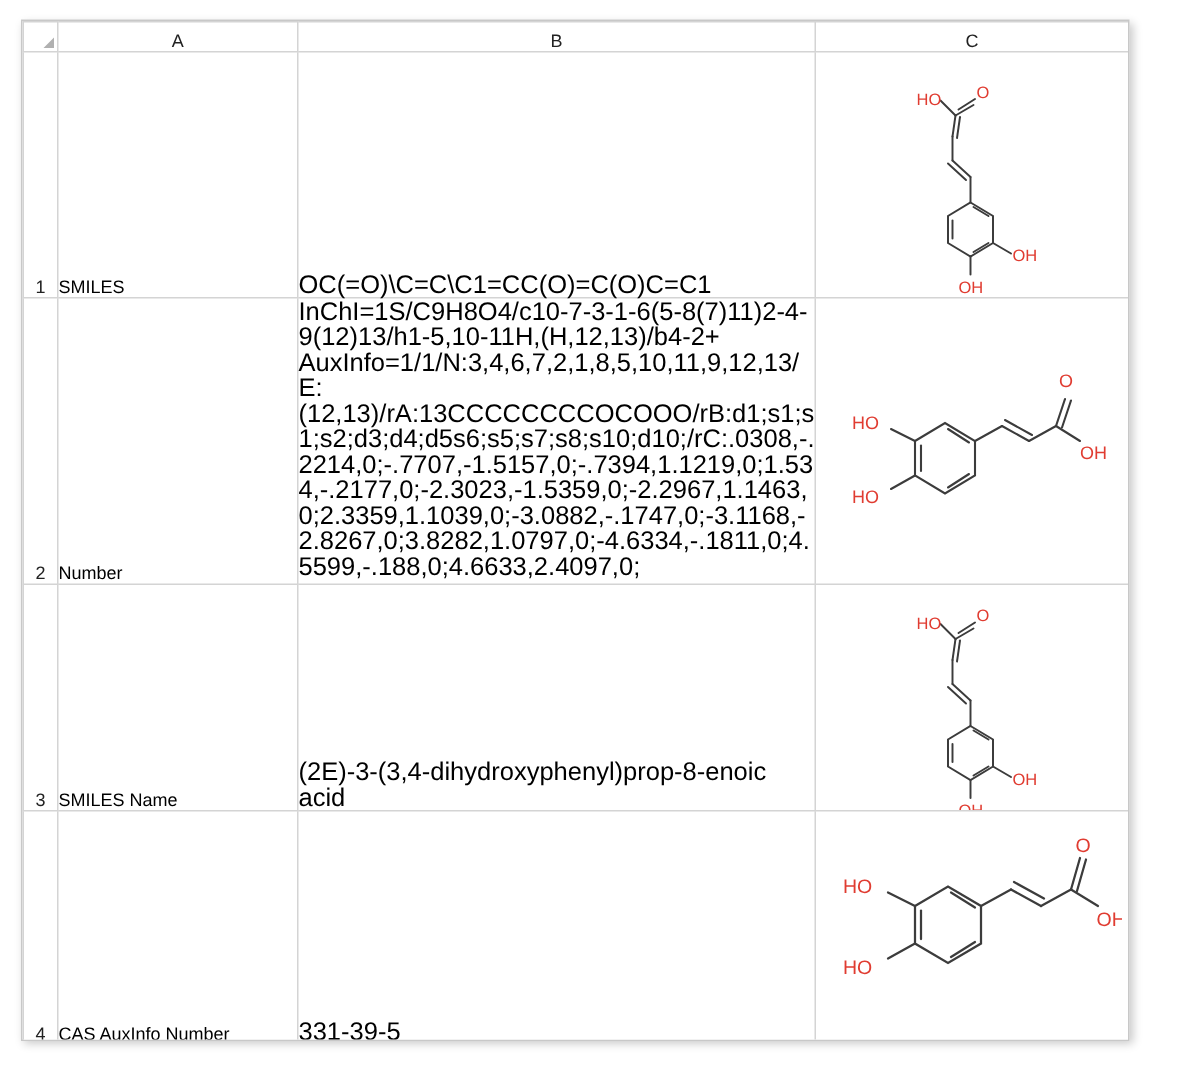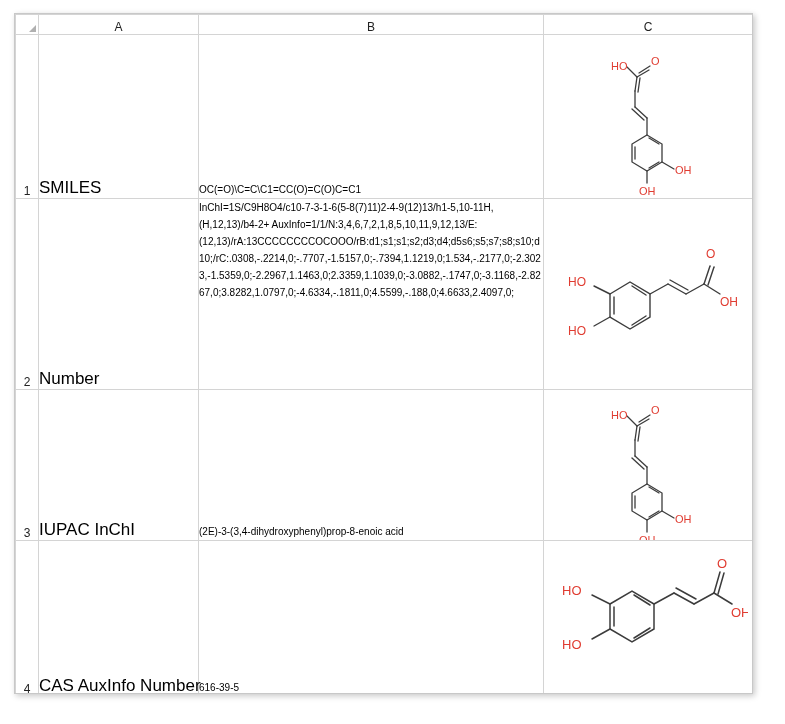--- a/index.html
+++ b/index.html
@@ -73,27 +73,27 @@
     text-align: center;
     vertical-align: bottom;
     font-size: 12px;
     color: #222;
     background: #ffffff;
     padding-bottom: 3px;
     border-right: 1px solid #d4d4d4;
   }
   td.cell-a {
     padding: 0 4px 3px 6px;
-    font-size: 17px;
+    font-size: 12px;
     vertical-align: bottom;
     white-space: nowrap;
   }
   td.cell-b {
     padding: 6px 6px 3px 6px;
-    font-size: 10px;
+    font-size: 17px;
     vertical-align: bottom;
     line-height: 17px;
     word-break: break-word;
   }
   td.cell-b.wrap {
     vertical-align: top;
   }
   td.cell-c {
     text-align: center;
     vertical-align: middle;
@@ -199,21 +199,21 @@
                 <text x="18" y="111">HO</text>
                 <text x="156" y="34">O</text>
                 <text x="170" y="82">OH</text>
               </g>
             </svg>
           </td>
         </tr>
 
         <tr class="row3">
           <td class="rowhead">3</td>
-          <td class="cell-a">IUPAC InChI</td>
+          <td class="cell-a">SMILES Name</td>
           <td class="cell-b">(2E)-3-(3,4-dihydroxyphenyl)prop-8-enoic acid</td>
           <td class="cell-c">
             <svg class="struct" width="150" height="148" viewBox="0 0 150 148">
               <g stroke="#3c3c3c" stroke-width="1.3" fill="none" stroke-linecap="round">
                 <line x1="54" y1="24" x2="64" y2="34"></line>
                 <line x1="64" y1="34" x2="62" y2="48"></line>
                 <line x1="67" y1="35" x2="65" y2="49"></line>
                 <line x1="64" y1="34" x2="76" y2="27"></line>
                 <line x1="66" y1="30" x2="77" y2="23"></line>
                 <line x1="62" y1="48" x2="62" y2="64"></line>
@@ -233,21 +233,21 @@
                 <text x="102" y="131">OH</text>
                 <text x="66" y="152">OH</text>
               </g>
             </svg>
           </td>
         </tr>
 
         <tr class="row4">
           <td class="rowhead">4</td>
           <td class="cell-a">CAS AuxInfo Number</td>
-          <td class="cell-b">616-39-5</td>
+          <td class="cell-b">331-39-5</td>
           <td class="cell-c">
             <svg class="struct" width="200" height="140" viewBox="0 0 200 140">
               <g stroke="#3c3c3c" stroke-width="1.5" fill="none" stroke-linecap="round">
                 <polygon points="62,48 84,35 106,48 106,73 84,86 62,73"></polygon>
                 <line x1="66" y1="51" x2="66" y2="70"></line>
                 <line x1="86" y1="39" x2="102" y2="49"></line>
                 <line x1="102" y1="72" x2="86" y2="82"></line>
                 <line x1="62" y1="48" x2="44" y2="39"></line>
                 <line x1="62" y1="73" x2="44" y2="83"></line>
                 <line x1="106" y1="48" x2="126" y2="37"></line>

